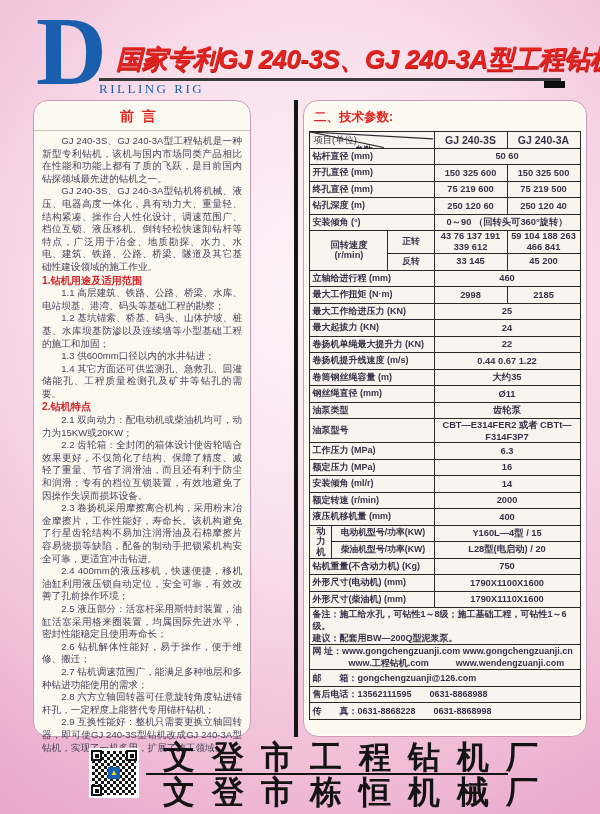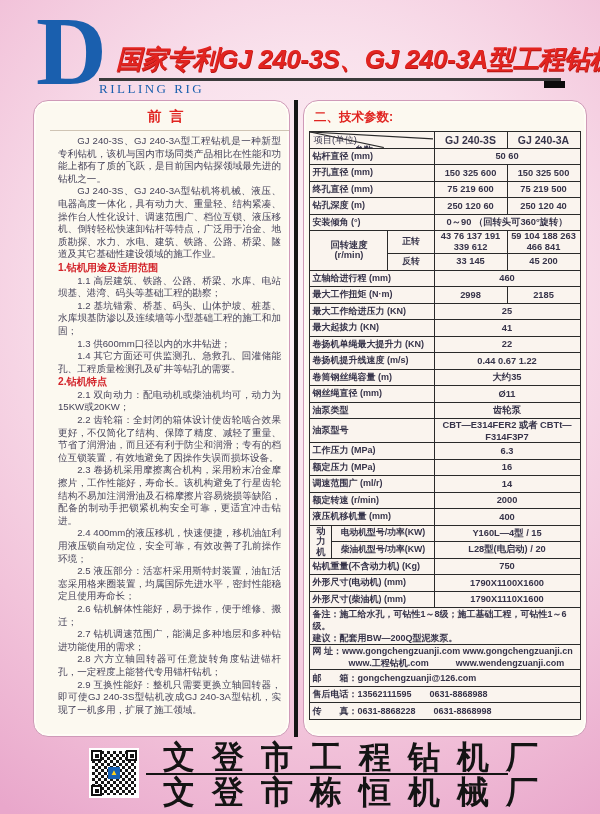--- a/index.html
+++ b/index.html
@@ -15,21 +15,21 @@
     font-weight:normal;font-size:13px;letter-spacing:2.5px;color:#1a5fae;}
   .page-title{position:absolute;left:116px;top:42px;font-size:26px;font-weight:bold;
     font-style:italic;color:#e22420;white-space:nowrap;letter-spacing:-0.5px;
     text-shadow:0.5px 0.5px 0 #b51512;}
   .title-rule{position:absolute;left:99px;top:78px;width:462px;height:2.5px;background:#3b3b3b;}
   .title-rule-end{position:absolute;left:544px;top:81px;width:21px;height:7px;background:#0c0c0c;}
   
   .card{position:absolute;top:100px;height:637px;background:#fcf9f0;
     border:1.5px solid #cf9ab8;border-radius:15px;
     box-shadow:inset 0 0 0 2px #fffdf6;box-sizing:border-box;}
-  .card-left{left:33px;width:257px;padding-left:16px;}
+  .card-left{left:33px;width:218px;}
   .card-right{left:303px;width:284px;}
   .col-divider{position:absolute;left:294px;top:100px;width:3.5px;height:637px;background:#151515;}
   
   .preface-head{color:#e02420;font-weight:bold;font-size:14px;text-align:center;
     letter-spacing:8px;padding:7px 0 4px;border-bottom:1px solid #cfc4b4;}
   .preface-body{padding:4px 8px 2px 8px;font-size:9.6px;line-height:12.6px;
     color:#46435a;text-align:justify;}
   .blk-p{margin:0;text-indent:2em;}
   .blk-h{margin:1px 0 0 0;color:#d3242a;font-weight:bold;font-size:10.2px;}
   
@@ -167,21 +167,21 @@
             <td class="lbl" colspan="3">最大工作扭矩 (N·m)</td>
             <td class="val">2998</td>
             <td class="val">2185</td>
           </tr>
           <tr>
             <td class="lbl" colspan="3">最大工作给进压力 (KN)</td>
             <td class="val" colspan="2">25</td>
           </tr>
           <tr>
             <td class="lbl" colspan="3">最大起拔力 (KN)</td>
-            <td class="val" colspan="2">41</td>
+            <td class="val" colspan="2">24</td>
           </tr>
           <tr>
             <td class="lbl" colspan="3">卷扬机单绳最大提升力 (KN)</td>
             <td class="val" colspan="2">22</td>
           </tr>
           <tr>
             <td class="lbl" colspan="3">卷扬机提升线速度 (m/s)</td>
             <td class="val" colspan="2">0.44  0.67  1.22</td>
           </tr>
           <tr>
@@ -202,21 +202,21 @@
           </tr>
           <tr>
             <td class="lbl" colspan="3">工作压力 (MPa)</td>
             <td class="val" colspan="2">6.3</td>
           </tr>
           <tr>
             <td class="lbl" colspan="3">额定压力 (MPa)</td>
             <td class="val" colspan="2">16</td>
           </tr>
           <tr>
-            <td class="lbl" colspan="3">调速范围广 (ml/r)</td>
+            <td class="lbl" colspan="3">安装倾角 (ml/r)</td>
             <td class="val" colspan="2">14</td>
           </tr>
           <tr>
             <td class="lbl" colspan="3">额定转速 (r/min)</td>
             <td class="val" colspan="2">2000</td>
           </tr>
           <tr>
             <td class="lbl" colspan="3">液压机移机量 (mm)</td>
             <td class="val" colspan="2">400</td>
           </tr>

